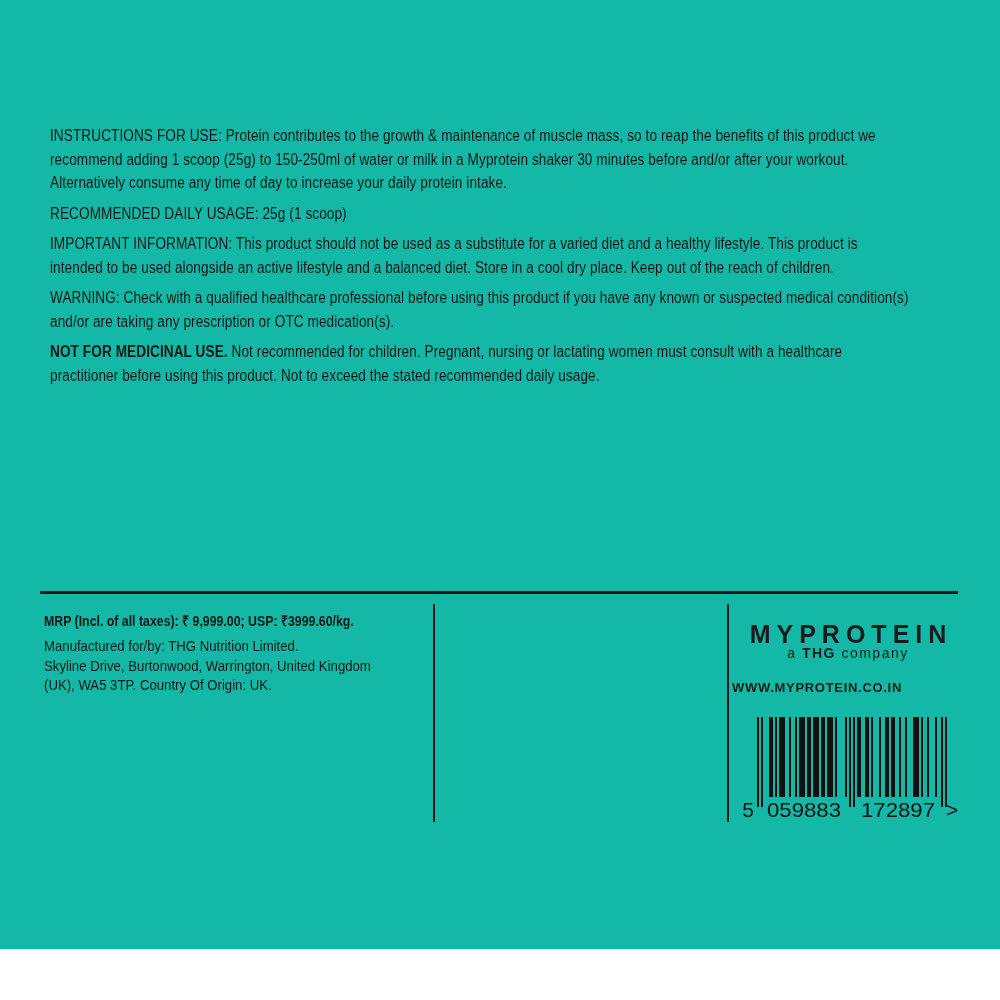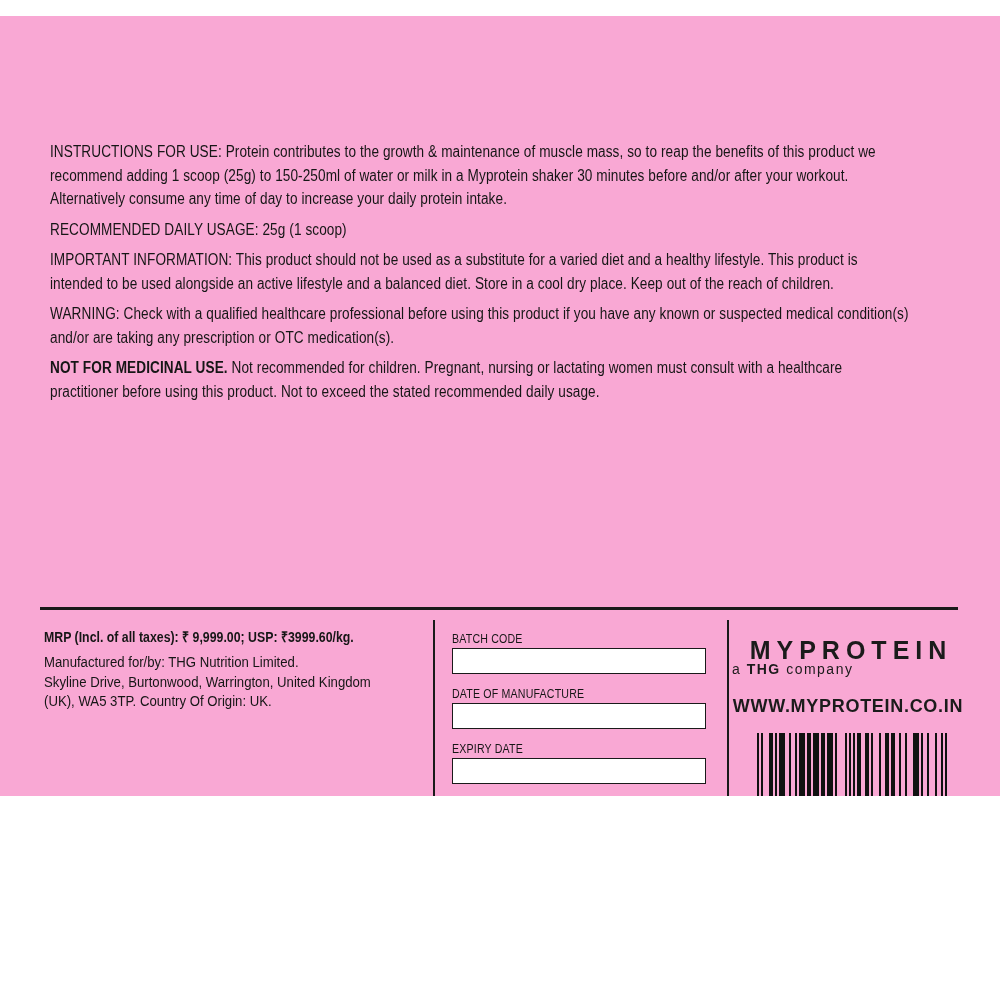--- a/index.html
+++ b/index.html
@@ -5,24 +5,23 @@
   html, body {
     margin: 0;
     padding: 0;
     background: #ffffff;
     font-family: "Liberation Sans", sans-serif;
     color: #151515;
   }
   #label {
     position: relative;
     width: 1000px;
-    height: 780px;
-    background: #f9a8d4;
+    height: 949px;
+    background: #14b8a6;
     overflow: hidden;
-    margin-top: 16px;
   }
   
   .label-text {
     position: absolute;
     left: 50px;
     top: 124px;
     width: 1120px;
     transform: scaleX(0.85);
     transform-origin: 0 0;
     font-size: 16px;
@@ -115,34 +114,35 @@
     letter-spacing: 6px;
     text-indent: 6px;
     color: #1b1b1b;
     white-space: nowrap;
   }
   .brand-tagline {
     position: absolute;
     left: 732px;
     top: 645px;
     width: 232px;
+    text-align: center;
     font-size: 14px;
     letter-spacing: 1.5px;
     color: #1b1b1b;
     white-space: nowrap;
   }
   .brand-tagline b { font-weight: bold; }
   .brand-site {
     position: absolute;
     left: 732px;
     top: 680px;
     width: 232px;
-    text-align: center;
+    text-align: left;
     font-weight: bold;
-    font-size: 18px;
+    font-size: 13px;
     letter-spacing: 0.7px;
     color: #1b1b1b;
     white-space: nowrap;
   }
   .barcode-wrap {
     position: absolute;
     left: 737px;
     top: 716px;
     width: 222px;
     height: 104px;
@@ -175,38 +175,20 @@
   <div id="vline-left" class="rule-v"></div>
   <div id="vline-right" class="rule-v"></div>
 
   <div class="left-col">
     <div class="mrp-line">MRP (Incl. of all taxes): ₹ 9,999.00; USP: ₹3999.60/kg.</div>
     <div class="mfg-lines">Manufactured for/by: THG Nutrition Limited.
 Skyline Drive, Burtonwood, Warrington, United Kingdom
 (UK), WA5 3TP. Country Of Origin: UK.</div>
   </div>
 
-  <div class="mid-col">
-    <div class="field">
-      <span class="field-label">BATCH CODE</span>
-      <div class="field-box"></div>
-    </div>
-    <div class="field">
-      <span class="field-label">DATE OF MANUFACTURE</span>
-      <div class="field-box"></div>
-    </div>
-    <div class="field">
-      <span class="field-label">EXPIRY DATE</span>
-      <div class="field-box"></div>
-    </div>
-    <div class="field">
-      <span class="field-label">MONTH AND YEAR OF IMPORT</span>
-      <div class="field-box"></div>
-    </div>
-  </div>
 
   <div class="brand-logo">MYPROTEIN</div>
   <div class="brand-tagline"><span>a </span><b>THG</b><span> company</span></div>
   <div class="brand-site">WWW.MYPROTEIN.CO.IN</div>
 
   <div class="barcode-wrap">
     <svg width="222" height="104" viewBox="0 0 222 104" xmlns="http://www.w3.org/2000/svg">
       <g id="barcode-bars">
           <rect x="20" y="1" width="2" height="90" fill="#111111"></rect>
           <rect x="24" y="1" width="2" height="90" fill="#111111"></rect>

